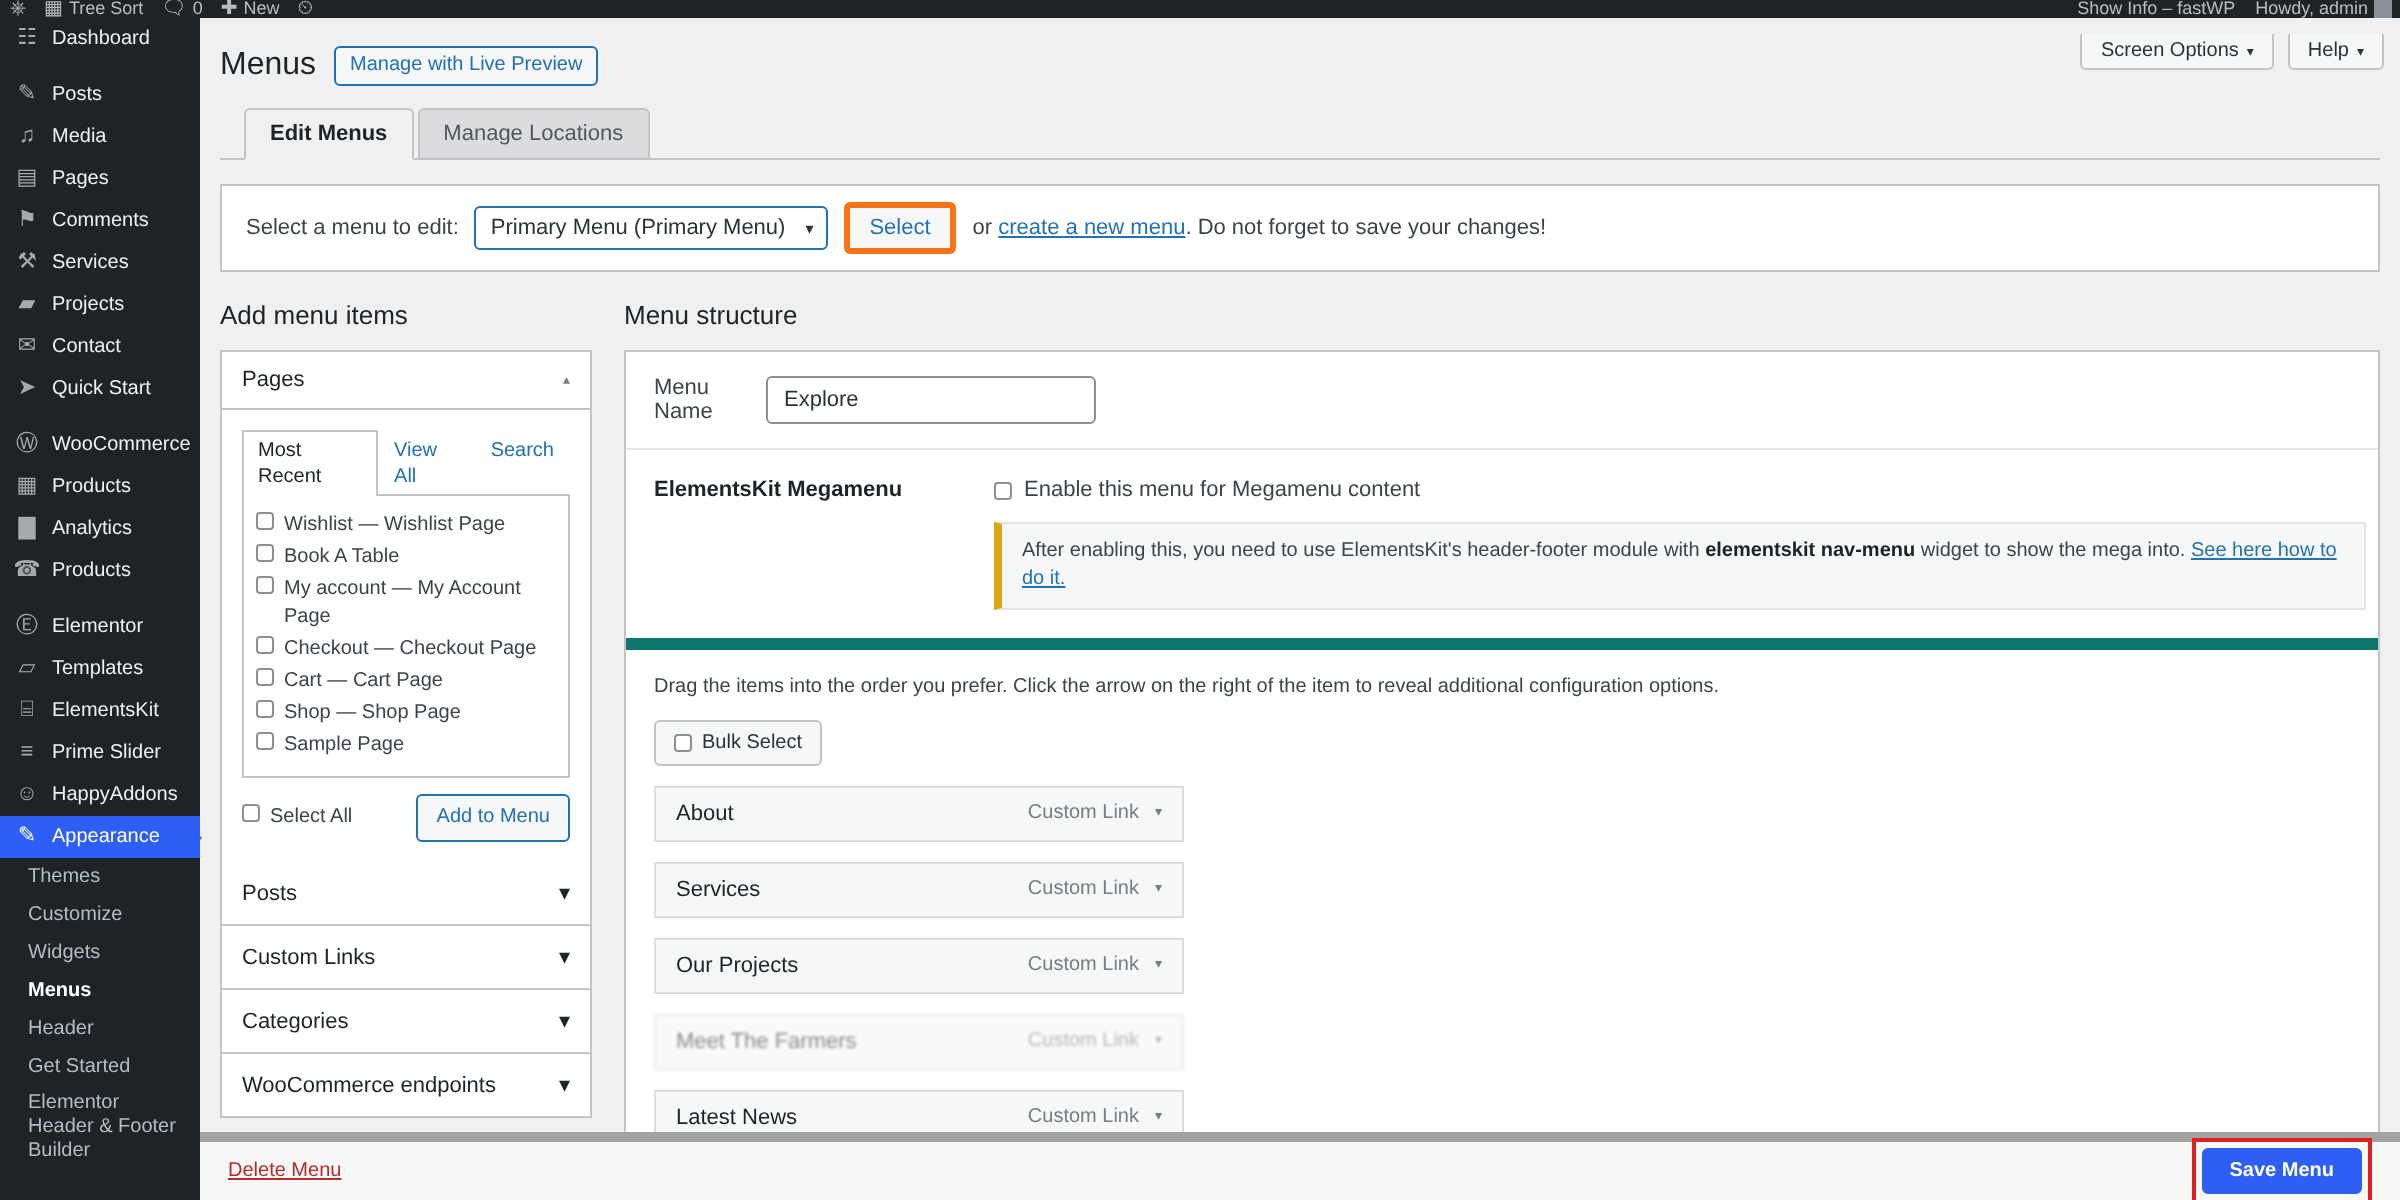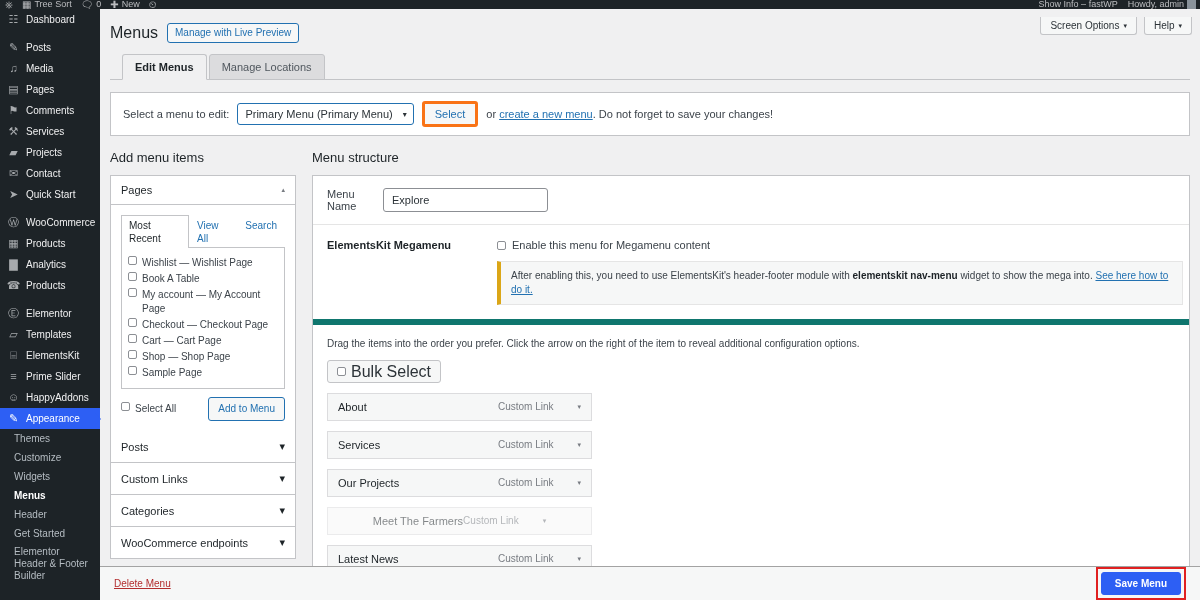--- a/index.html
+++ b/index.html
@@ -152,36 +152,36 @@
     padding:7px 10px; font-size:10px; color:#3c434a; line-height:14px;
   }
   .notice b { font-weight:bold; color:#1d2327; }
   .notice a { color:#2271b1; text-decoration:underline; }
 
   .st-body { padding:12px 14px 14px 14px; }
   .drag-note { font-size:10px; color:#3c434a; line-height:14px; }
   .bulk-btn {
     display:inline-flex; align-items:center; gap:5px;
     border:1px solid #c3c4c7; background:#f6f7f7; border-radius:3px;
-    padding:4px 9px; font-size:16px; color:#2c3338; margin-top:9px; line-height:13px;
+    padding:4px 9px; font-size:10px; color:#2c3338; margin-top:9px; line-height:13px;
   }
   .menu-items { margin-top:10px; width:265px; }
   .mi {
     background:#f6f7f7; border:1px solid #dcdcde;
     display:flex; align-items:center; justify-content:space-between;
     padding:6px 10px; margin-bottom:10px; font-size:11px; color:#1d2327; line-height:14px;
   }
-  .mi .mi-type { display:flex; align-items:center; gap:24px; color:#787c82; font-size:10px; }
+  .mi .mi-type { display:flex; align-items:center; gap:8px; color:#787c82; font-size:10px; }
   .mi .mi-tri { font-size:7px; color:#787c82; }
-  .mi.dragging { opacity:.55; filter:blur(0.7px);justify-content:center; }
+  .mi.dragging { opacity:.55; filter:blur(0.7px); }
 
   
   .save-bar {
     position:absolute; left:100px; bottom:0; width:1100px; height:34px;
-    background:#f6f7f7; border-top:1px solid #a3a3a3;
+    background:#f6f7f7; border-top:5px solid #a3a3a3;
     display:flex; align-items:center; padding:0 14px; z-index:20;
   }
   .del-link { color:#b32d2e; text-decoration:underline; font-size:10px; }
   .save-wrap {
     margin-left:auto; border:2px solid #e02020; padding:3px;
     display:flex; align-items:center;
   }
   .save-btn {
     background:#2d5ff4; color:#fff; border:1px solid #2d5ff4; border-radius:3px;
     padding:4px 13px; font-size:10px; font-weight:bold; line-height:13px;

